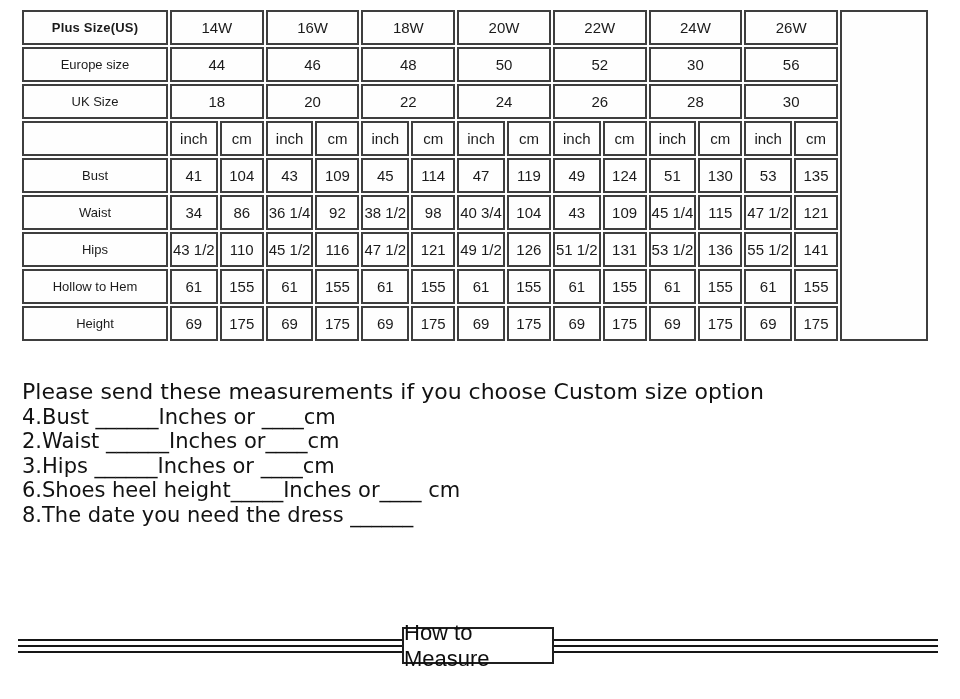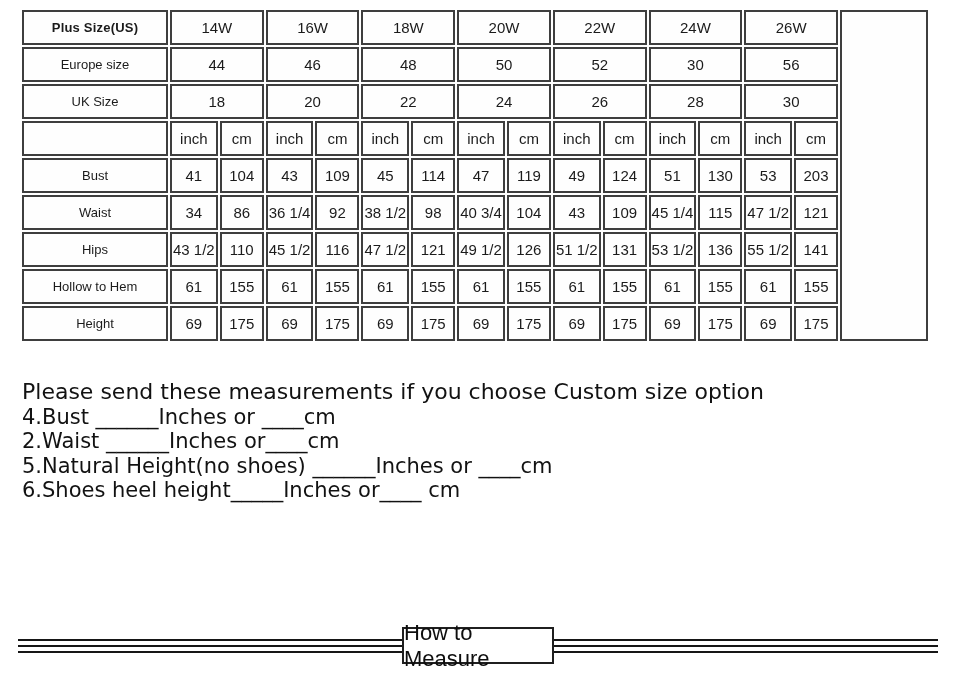--- a/index.html
+++ b/index.html
@@ -119,21 +119,21 @@
           <td>109</td>
           <td>45</td>
           <td>114</td>
           <td>47</td>
           <td>119</td>
           <td>49</td>
           <td>124</td>
           <td>51</td>
           <td>130</td>
           <td>53</td>
-          <td>203</td>
+          <td>135</td>
         </tr>
         <tr>
           <th class="row-label">Waist</th>
           <td>34</td>
           <td>86</td>
           <td>36 1/4</td>
           <td>92</td>
           <td>38 1/2</td>
           <td>98</td>
           <td>40 3/4</td>
@@ -198,22 +198,23 @@
         </tr>
       </tbody>
   </table>
 </div>
 
 <div class="note">
   <div class="title">Please send these measurements if you choose Custom size option</div>
   <div>
       <div>4.Bust ______Inches or ____cm</div>
       <div>2.Waist ______Inches or____cm</div>
-      <div>5.Natural Height(no shoes) ______Inches or ____cm</div>
+      <div>3.Hips ______Inches or ____cm</div>
       <div>6.Shoes heel height_____Inches or____ cm</div>
+      <div>8.The date you need the dress  ______</div>
     </div>
 </div>
 
 <div class="separator">
   <div class="rule rule-1"></div>
   <div class="rule rule-2"></div>
   <div class="rule rule-3"></div>
   <div class="measure-box">
     <span>How to Measure</span>
   </div>

